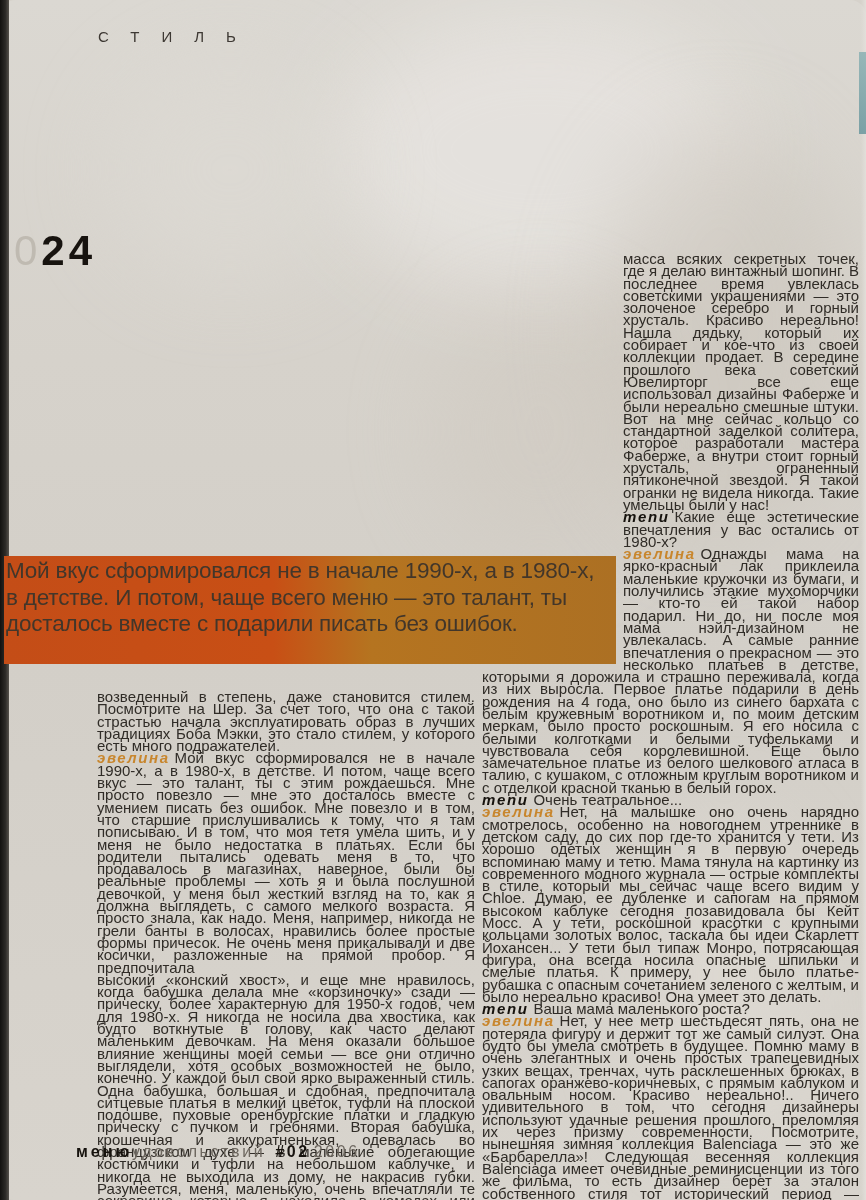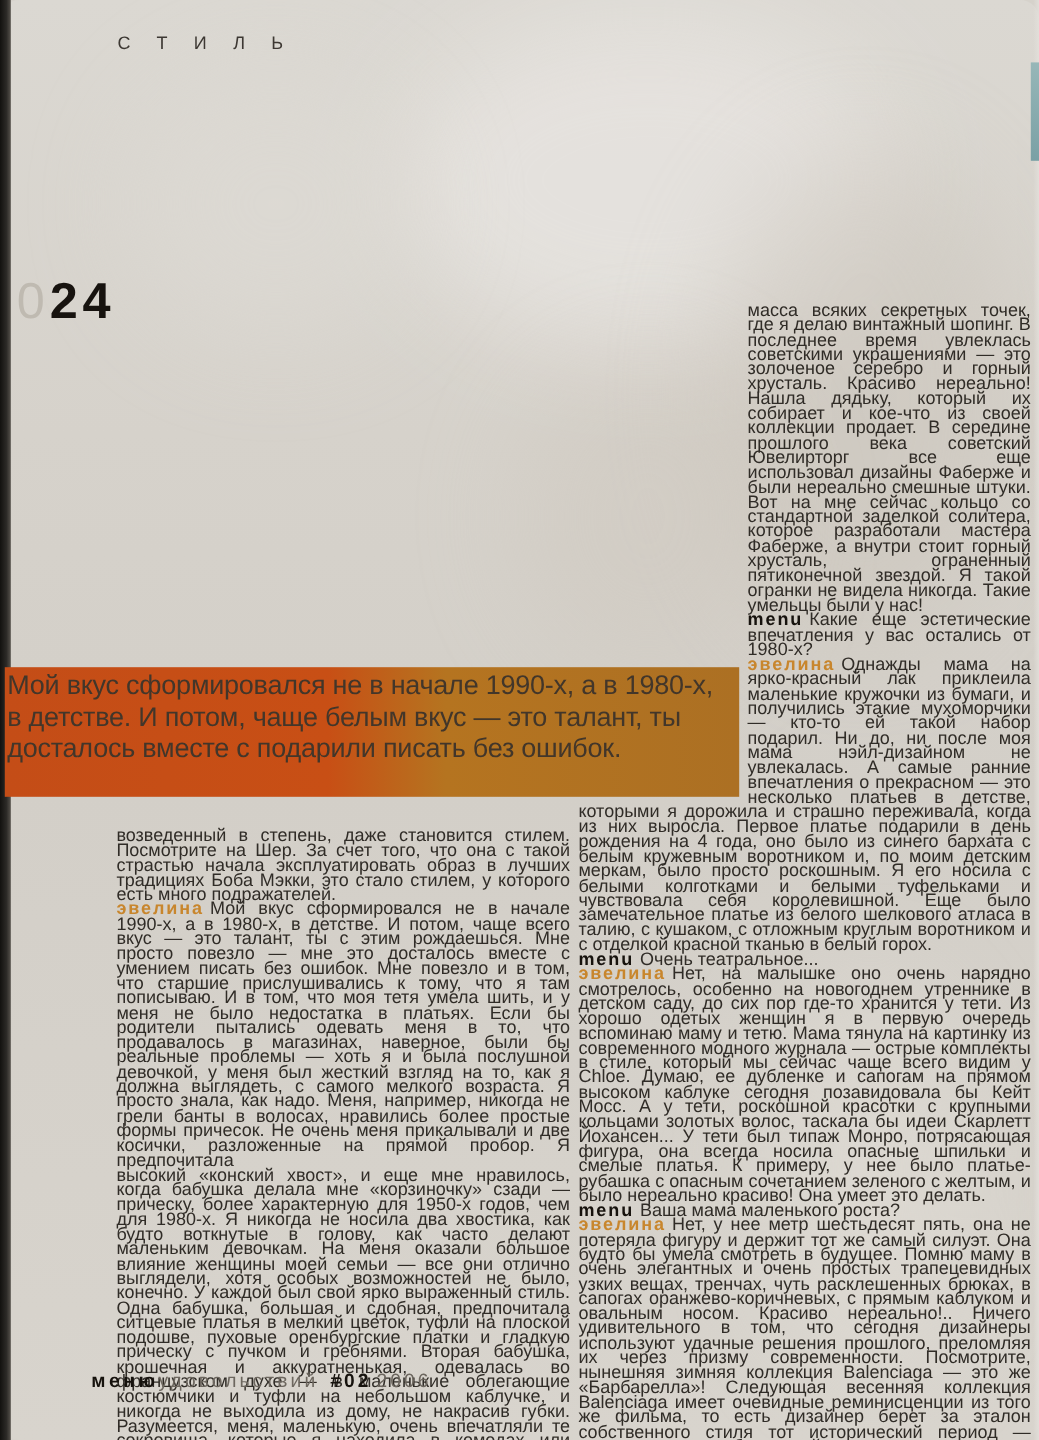--- a/index.html
+++ b/index.html
@@ -48,21 +48,21 @@
   .pagenum .zero { color:#bfbab1; font-weight:normal; }
   .pagenum .num  { font-weight:bold; }
 
   .col { position:absolute; top:253px; color:#302c27; }
   .col-left  { left:97px;  width:378px; }
   .col-right { left:482px; width:377px; }
   .body-p {
     margin:0; font-size:15px; line-height:12.3px;
     text-align:justify; hyphens:auto;
   }
-  .speaker { font-weight:bold; letter-spacing:1.6px; margin-right:5px; white-space:nowrap; }
+  .speaker { font-weight:bold; letter-spacing:1.6px; margin-right:5px; white-space:nowrap;font-style:italic; }
   .sp-menu    { color:#16120d; }
   .sp-evelina { color:#c8862d; }
 
   .band-spacer  { float:left; width:100%;  height:134px; margin-top:304px; }
   .quote-spacer { float:left; width:141px; height:108px; margin-top:304px; }
 
   .quote-box {
     position:absolute; left:4px; top:556px; width:612px; height:108px;
     background:linear-gradient(90deg,#c44d17 0%,#c84f15 44%,#b57420 60%,#ac7023 100%);
     color:#42362a;
@@ -111,18 +111,18 @@
       <p class="body-p"><span class="speaker sp-menu">menu</span>Какие еще эстетические впечатления у вас остались от 1980-х?</p>
       <p class="body-p"><span class="speaker sp-evelina">эвелина</span>Однажды мама на ярко-красный лак приклеила маленькие кружочки из бумаги, и получились этакие мухоморчики — кто-то ей такой набор подарил. Ни до, ни после моя мама нэйл-дизайном не увлекалась. А самые ранние впечатления о прекрасном — это несколько платьев в детстве, которыми я дорожила и страшно переживала, когда из них выросла. Первое платье подарили в день рождения на 4 года, оно было из синего бархата с белым кружевным воротником и, по моим детским меркам, было просто роскошным. Я его носила с белыми колготками и белыми туфельками и чувствовала себя королевишной. Еще было замечательное платье из белого шелкового атласа в талию, с кушаком, с отложным круглым воротником и с отделкой красной тканью в белый горох.</p>
       <p class="body-p"><span class="speaker sp-menu">menu</span>Очень театральное...</p>
       <p class="body-p"><span class="speaker sp-evelina">эвелина</span>Нет, на малышке оно очень нарядно смотрелось, особенно на новогоднем утреннике в детском саду, до сих пор где-то хранится у тети. Из хорошо одетых женщин я в первую очередь вспоминаю маму и тетю. Мама тянула на картинку из современного модного журнала — острые комплекты в стиле, который мы сейчас чаще всего видим у Chloe. Думаю, ее дубленке и сапогам на прямом высоком каблуке сегодня позавидовала бы Кейт Мосс. А у тети, роскошной красотки с крупными кольцами золотых волос, таскала бы идеи Скарлетт Йохансен... У тети был типаж Монро, потрясающая фигура, она всегда носила опасные шпильки и смелые платья. К примеру, у нее было платье-рубашка с опасным сочетанием зеленого с желтым, и было нереально красиво! Она умеет это делать.</p>
       <p class="body-p"><span class="speaker sp-menu">menu</span>Ваша мама маленького роста?</p>
       <p class="body-p"><span class="speaker sp-evelina">эвелина</span>Нет, у нее метр шестьдесят пять, она не потеряла фигуру и держит тот же самый силуэт. Она будто бы умела смотреть в будущее. Помню маму в очень элегантных и очень простых трапецевидных узких вещах, тренчах, чуть расклешенных брюках, в сапогах оранжево-коричневых, с прямым каблуком и овальным носом. Красиво нереально!.. Ничего удивительного в том, что сегодня дизайнеры используют удачные решения прошлого, преломляя их через призму современности. Посмотрите, нынешняя зимняя коллекция Balenciaga — это же «Барбарелла»! Следующая весенняя коллекция Balenciaga имеет очевидные реминисценции из того же фильма, то есть дизайнер берет за эталон собственного стиля тот исторический период — потому что это было действительно хорошо, но интерпретирует его по-новому, доводит решения прошлого до требований сегодняшнего дня.</p>
     </div>
 
   <div class="quote-box" id="quote-box">
       <div class="quote-line">Мой вкус сформировался не в начале 1990-х, а в 1980-х,</div>
-      <div class="quote-line">в детстве. И потом, чаще белым вкус — это талант, ты</div>
+      <div class="quote-line">в детстве. И потом, чаще всего меню — это талант, ты</div>
       <div class="quote-line">досталось вместе с подарили писать без ошибок.</div>
     </div>
 
   <div class="footer"><span class="f-bold">меню</span><span class="f-light">удовольствий</span><span class="f-issue">#02</span><span class="f-year">2006</span></div>
 </div>
 
 </body></html>

